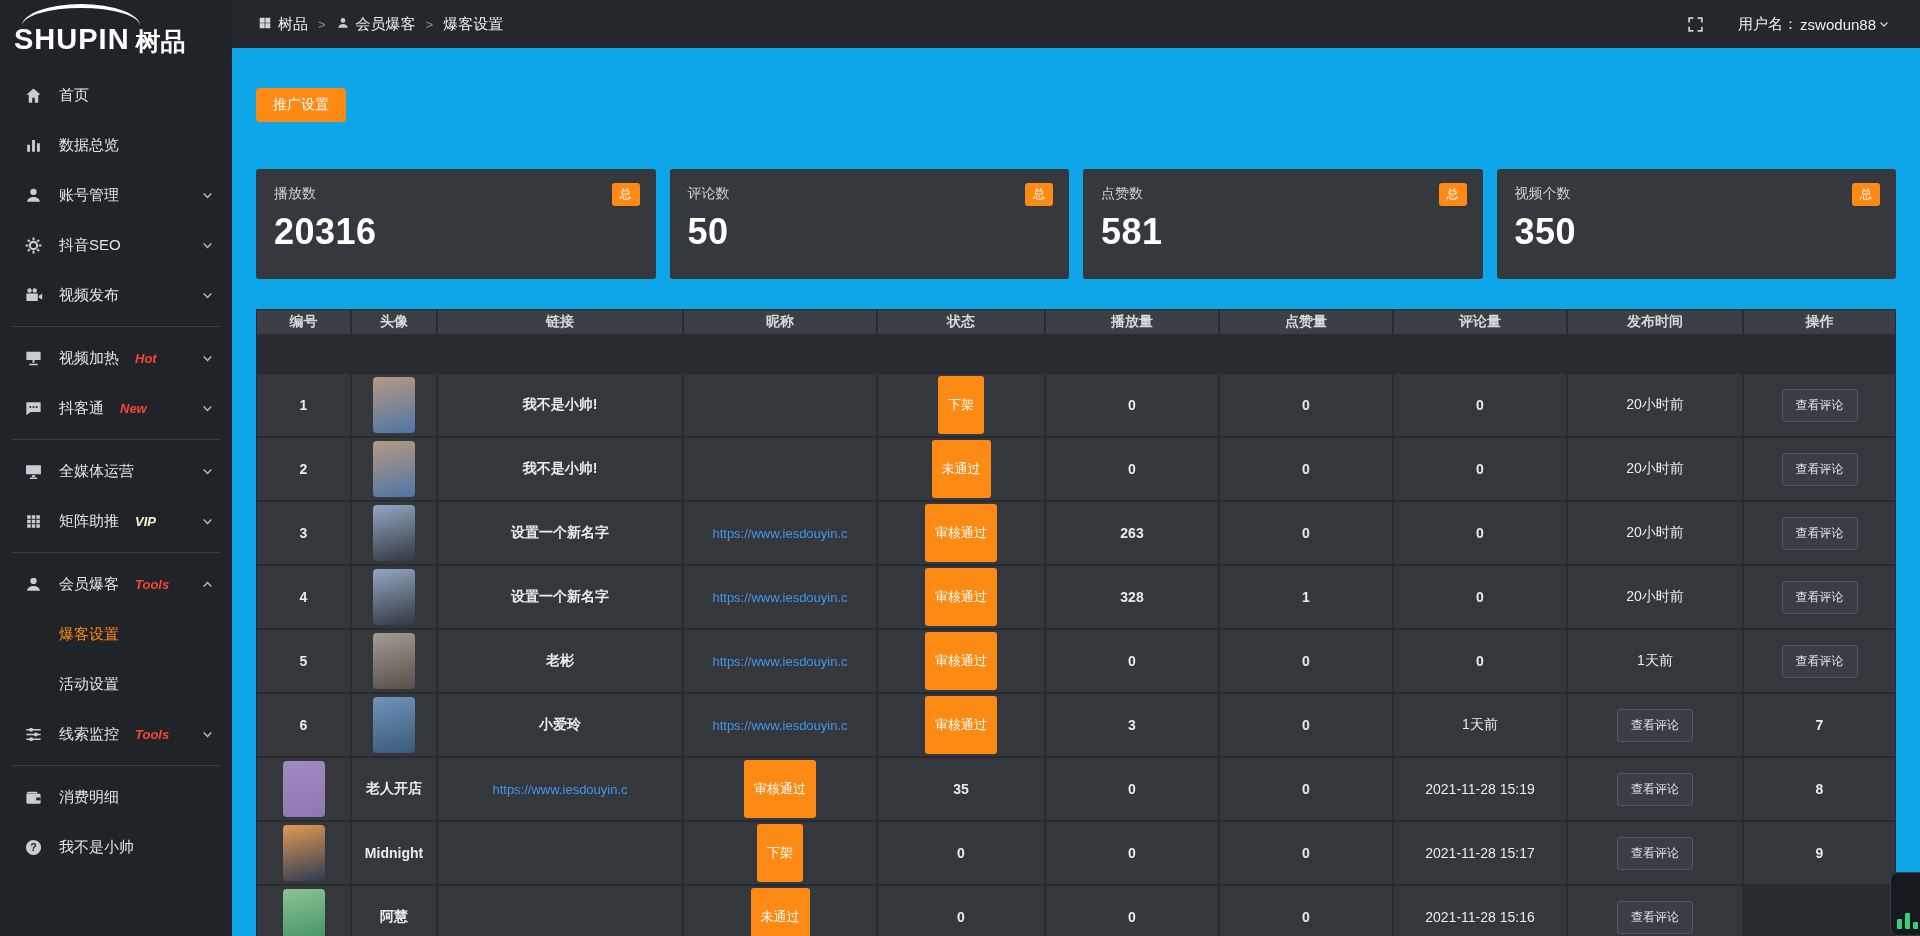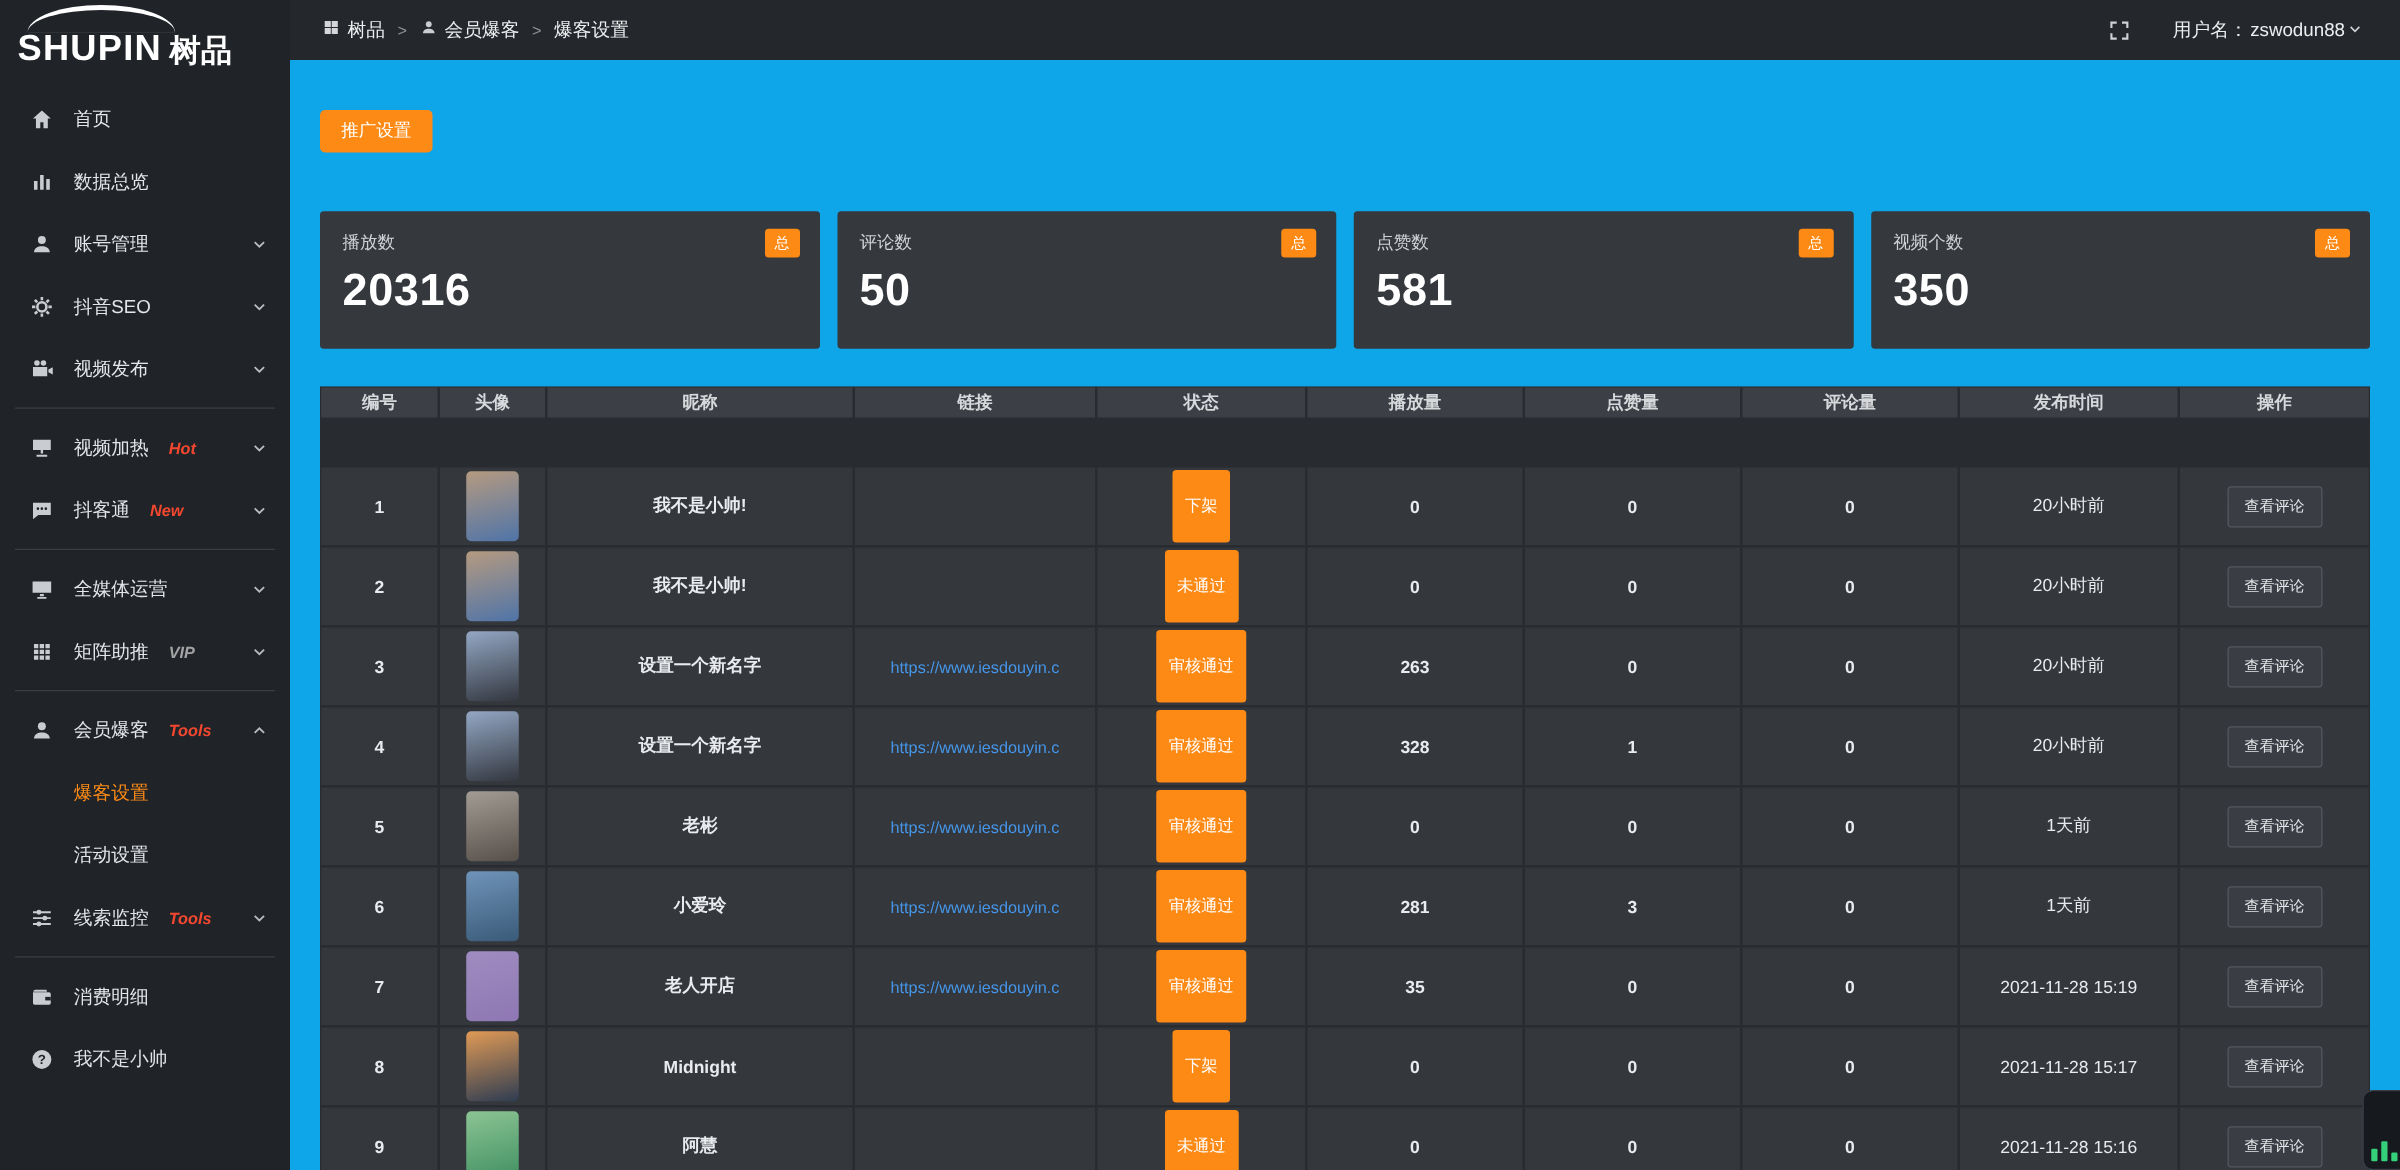--- a/index.html
+++ b/index.html
@@ -188,21 +188,21 @@
             </svg>
           </span>
         </div>
         <div class="menu-item">
           <span class="mi-icon">
             <svg viewBox="0 0 24 24" fill="#c9ccd1">
               <path d="M4 4h4.4v4.4H4zM9.8 4h4.4v4.4H9.8zM15.6 4H20v4.4h-4.4zM4 9.8h4.4v4.4H4zM9.8 9.8h4.4v4.4H9.8zM15.6 9.8H20v4.4h-4.4zM4 15.6h4.4V20H4zM9.8 15.6h4.4V20H9.8zM15.6 15.6H20V20h-4.4z"></path>
             </svg>
           </span>
           <span class="mi-label">矩阵助推</span>
-          <span class="mi-tag" style="color: #a3a3a3;">VIP</span>
+          <span class="mi-tag" style="color: #fef9c3;">VIP</span>
           <span class="mi-chevron">
             <svg viewBox="0 0 24 24" fill="none" stroke="#b9bcc0" stroke-width="2.6">
               <path d="M5 8.5l7 7 7-7"></path>
             </svg>
           </span>
         </div>
         <div class="nav-divider"></div>
         <div class="menu-item">
           <span class="mi-icon">
             <svg viewBox="0 0 24 24" fill="#c9ccd1">
@@ -323,22 +323,22 @@
           <div class="card">
             <div class="card-label">视频个数</div>
             <span class="card-badge">总</span>
             <div class="card-value">350</div>
           </div>
         </div>
       <div class="table-wrap">
         <div class="table">
             <div class="th">编号</div>
             <div class="th">头像</div>
+            <div class="th">链接</div>
             <div class="th">昵称</div>
-            <div class="th">链接</div>
             <div class="th">状态</div>
             <div class="th">播放量</div>
             <div class="th">点赞量</div>
             <div class="th">评论量</div>
             <div class="th">发布时间</div>
             <div class="th">操作</div>
             <div class="td">1</div>
             <div class="td">
               <div class="avatar" style="background: linear-gradient(165deg, rgb(181, 154, 128) 0%, rgb(79, 116, 168) 100%);"></div>
             </div>
@@ -428,21 +428,20 @@
             <div class="td">
               <div class="avatar" style="background: linear-gradient(165deg, rgb(111, 148, 185) 0%, rgb(58, 90, 120) 100%);"></div>
             </div>
             <div class="td">小爱玲</div>
             <div class="td">
               <a class="link" href="#">https://www.iesdouyin.c</a>
             </div>
             <div class="td">
               <span class="status-badge">审核通过</span>
             </div>
-            <div class="td">281</div>
             <div class="td">3</div>
             <div class="td">0</div>
             <div class="td time">1天前</div>
             <div class="td">
               <button class="action-btn">查看评论</button>
             </div>
             <div class="td">7</div>
             <div class="td">
               <div class="avatar" style="background: linear-gradient(165deg, rgb(160, 140, 192) 0%, rgb(142, 119, 179) 100%);"></div>
             </div>

